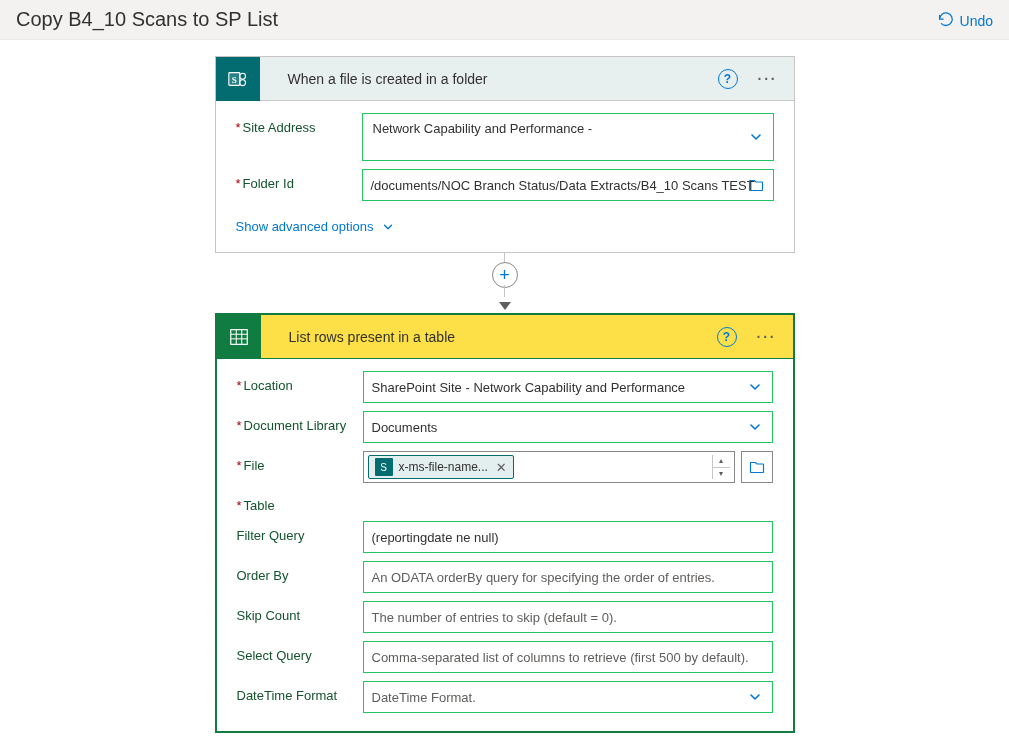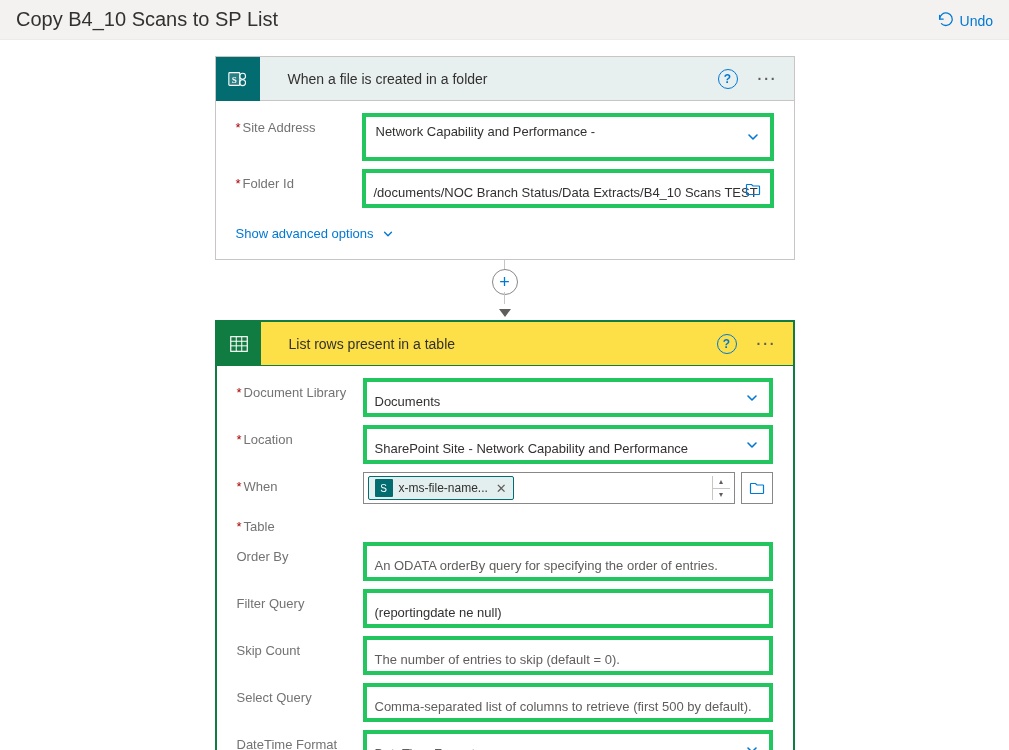--- a/index.html
+++ b/index.html
@@ -69,37 +69,37 @@
     align-items: flex-start;
     margin-bottom: 8px;
     gap: 14px;
   }
   .row:last-child { margin-bottom: 0; }
   .label {
     width: 112px;
     flex: none;
     padding-top: 7px;
     font-size: 13px;
-    color: #737373;
+    color: #14532d;
   }
   .req::before { content: "*"; color: #a80000; margin-right: 2px; }
   .field {
     flex: 1;
     min-height: 32px;
-    border: 4px solid #22c55e;
+    border: 1px solid #22c55e;
     background: #fff;
     display: flex;
     align-items: center;
     padding: 4px 8px;
     font-size: 13px;
     color: #323130;
     position: relative;
   }
   .field.tall { min-height: 48px; align-items: flex-start; flex-direction: column; padding: 6px 30px 6px 10px; line-height: 1.45; }
-  .field .text { flex: 1; margin-top: 8px; }
+  .field .text { flex: 1; }
   .field .placeholder { color: #605e5c; }
   .chevron-btn, .folder-btn, .clear-btn {
     width: 22px; height: 22px;
     display: flex; align-items: center; justify-content: center;
     color: #0078d4; cursor: pointer; flex:none;
   }
   .chevron-btn { position:absolute; right:6px; top:50%; transform:translateY(-50%);}
   .folder-btn { position:absolute; right:6px; top:50%; transform:translateY(-50%);}
   .clear-btn { color:#0078d4; font-size:16px; position:absolute; right:6px; top:50%; transform:translateY(-50%);}
   .file-field-wrap { flex:1; display:flex; gap:6px; }
@@ -231,45 +231,45 @@
             <line x1="15" y1="4" x2="15" y2="20" stroke="#fff" stroke-width="1.1"></line>
           </svg>
       </div>
       <div class="card-title">List rows present in a table</div>
       <div class="help-icon">?</div>
       <div class="more-icon">···</div>
     </div>
     <div class="card-body">
 
       <div class="row">
+        <div class="label req">Location</div>
+        <div class="field">
+          <span class="text">SharePoint Site - Network Capability and Performance</span>
+          <span class="chevron-btn">
+            <svg width="14" height="14" viewBox="0 0 14 14">
+                <path d="M3 5l4 4 4-4" stroke="#0078d4" stroke-width="1.6" fill="none" stroke-linecap="round" stroke-linejoin="round"></path>
+              </svg>
+          </span>
+        </div>
+      </div>
+
+      <div class="row">
         <div class="label req">Document Library</div>
         <div class="field">
           <span class="text">Documents</span>
           <span class="chevron-btn">
             <svg width="14" height="14" viewBox="0 0 14 14">
                 <path d="M3 5l4 4 4-4" stroke="#0078d4" stroke-width="1.6" fill="none" stroke-linecap="round" stroke-linejoin="round"></path>
               </svg>
           </span>
         </div>
       </div>
 
       <div class="row">
-        <div class="label req">Location</div>
-        <div class="field">
-          <span class="text">SharePoint Site - Network Capability and Performance</span>
-          <span class="chevron-btn">
-            <svg width="14" height="14" viewBox="0 0 14 14">
-                <path d="M3 5l4 4 4-4" stroke="#0078d4" stroke-width="1.6" fill="none" stroke-linecap="round" stroke-linejoin="round"></path>
-              </svg>
-          </span>
-        </div>
-      </div>
-
-      <div class="row">
-        <div class="label req">When</div>
+        <div class="label req">File</div>
         <div class="file-field-wrap">
           <div class="file-field">
             <span class="token">
               <span class="token-icon">S</span>
               <span>x-ms-file-name...</span>
               <span class="token-x">✕</span>
             </span>
             <div class="file-stepper">
               <div>▴</div>
               <div>▾</div>
@@ -281,30 +281,30 @@
               </svg>
           </div>
         </div>
       </div>
 
       <div class="row">
         <div class="label req">Table</div>
       </div>
 
       <div class="row">
+        <div class="label">Filter Query</div>
+        <div class="field">
+          <span class="text">(reportingdate ne null)</span>
+        </div>
+      </div>
+
+      <div class="row">
         <div class="label">Order By</div>
         <div class="field">
           <span class="text placeholder">An ODATA orderBy query for specifying the order of entries.</span>
-        </div>
-      </div>
-
-      <div class="row">
-        <div class="label">Filter Query</div>
-        <div class="field">
-          <span class="text">(reportingdate ne null)</span>
         </div>
       </div>
 
 
       <div class="row">
         <div class="label">Skip Count</div>
         <div class="field">
           <span class="text placeholder">The number of entries to skip (default = 0).</span>
         </div>
       </div>

